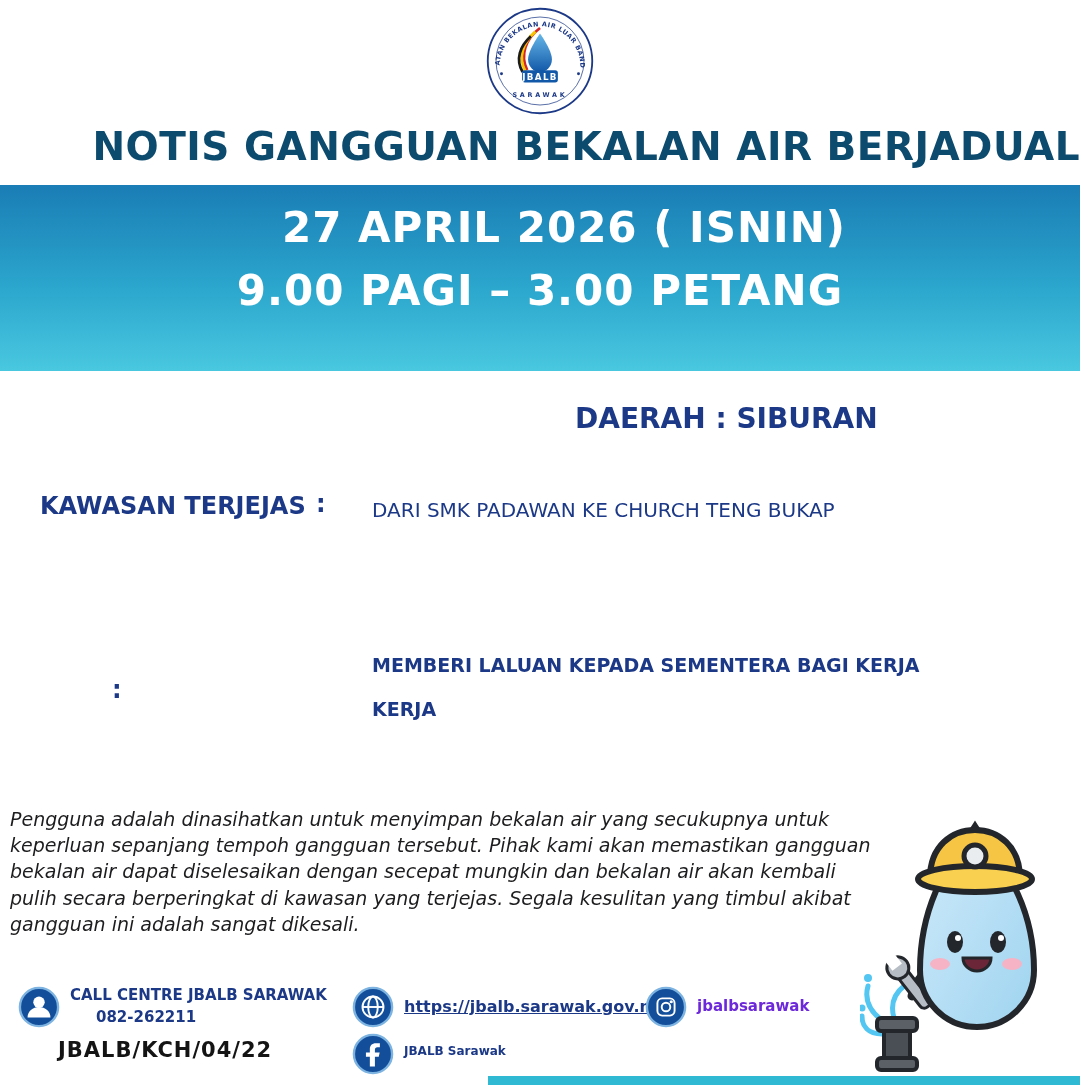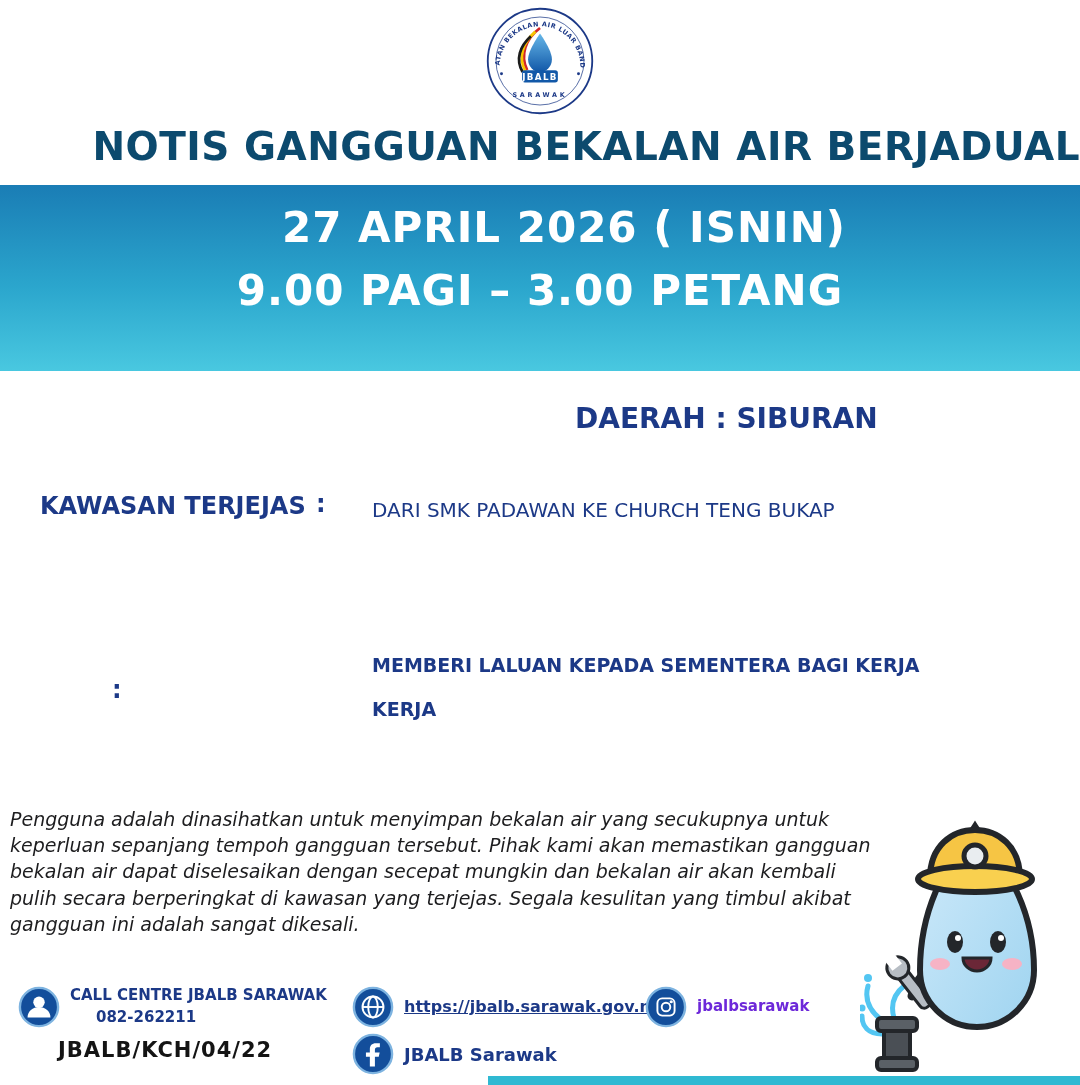--- a/index.html
+++ b/index.html
@@ -70,21 +70,21 @@
   
   .fi { position:absolute; width:42px; height:42px; }
   .ic-call  { top:986px; left:18px; }
   .ic-web   { top:986px; left:352px; }
   .ic-insta { top:986px; left:645px; }
   .ic-fb    { top:1033px; left:352px; }
   .t-call-label { position:absolute; top:986px; left:70px;  font-size:15px; font-weight:bold; color:#1c3987; }
   .t-call-phone { position:absolute; top:1008px; left:70px; font-size:15px; font-weight:bold; color:#1c3987;margin-left:26px; }
   .t-web   { position:absolute; top:997px;  left:404px; font-size:16px; font-weight:bold; color:#1c3987; text-decoration:underline; }
   .t-insta { position:absolute; top:997px;  left:697px; font-size:15px; font-weight:bold; color:#6d28d9; }
-  .t-fb    { position:absolute; top:1044px; left:404px; font-size:18px; font-weight:bold; color:#1c3987; }
+  .t-fb    { position:absolute; top:1044px; left:404px; font-size:12px; font-weight:bold; color:#1c3987; }
   .t-ref   { position:absolute; top:1038px; left:58px;  font-size:21px; font-weight:bold; color:#141414; letter-spacing:1px; }
 
   
   .bottom-strip { position:absolute; bottom:0; left:488px; right:0; height:9px; background:#2fb9d2; z-index:1; }
 
   
   .mascot { position:absolute; top:790px; left:860px; width:215px; height:290px; z-index:2; }
 </style>
 </head>
 <body>

